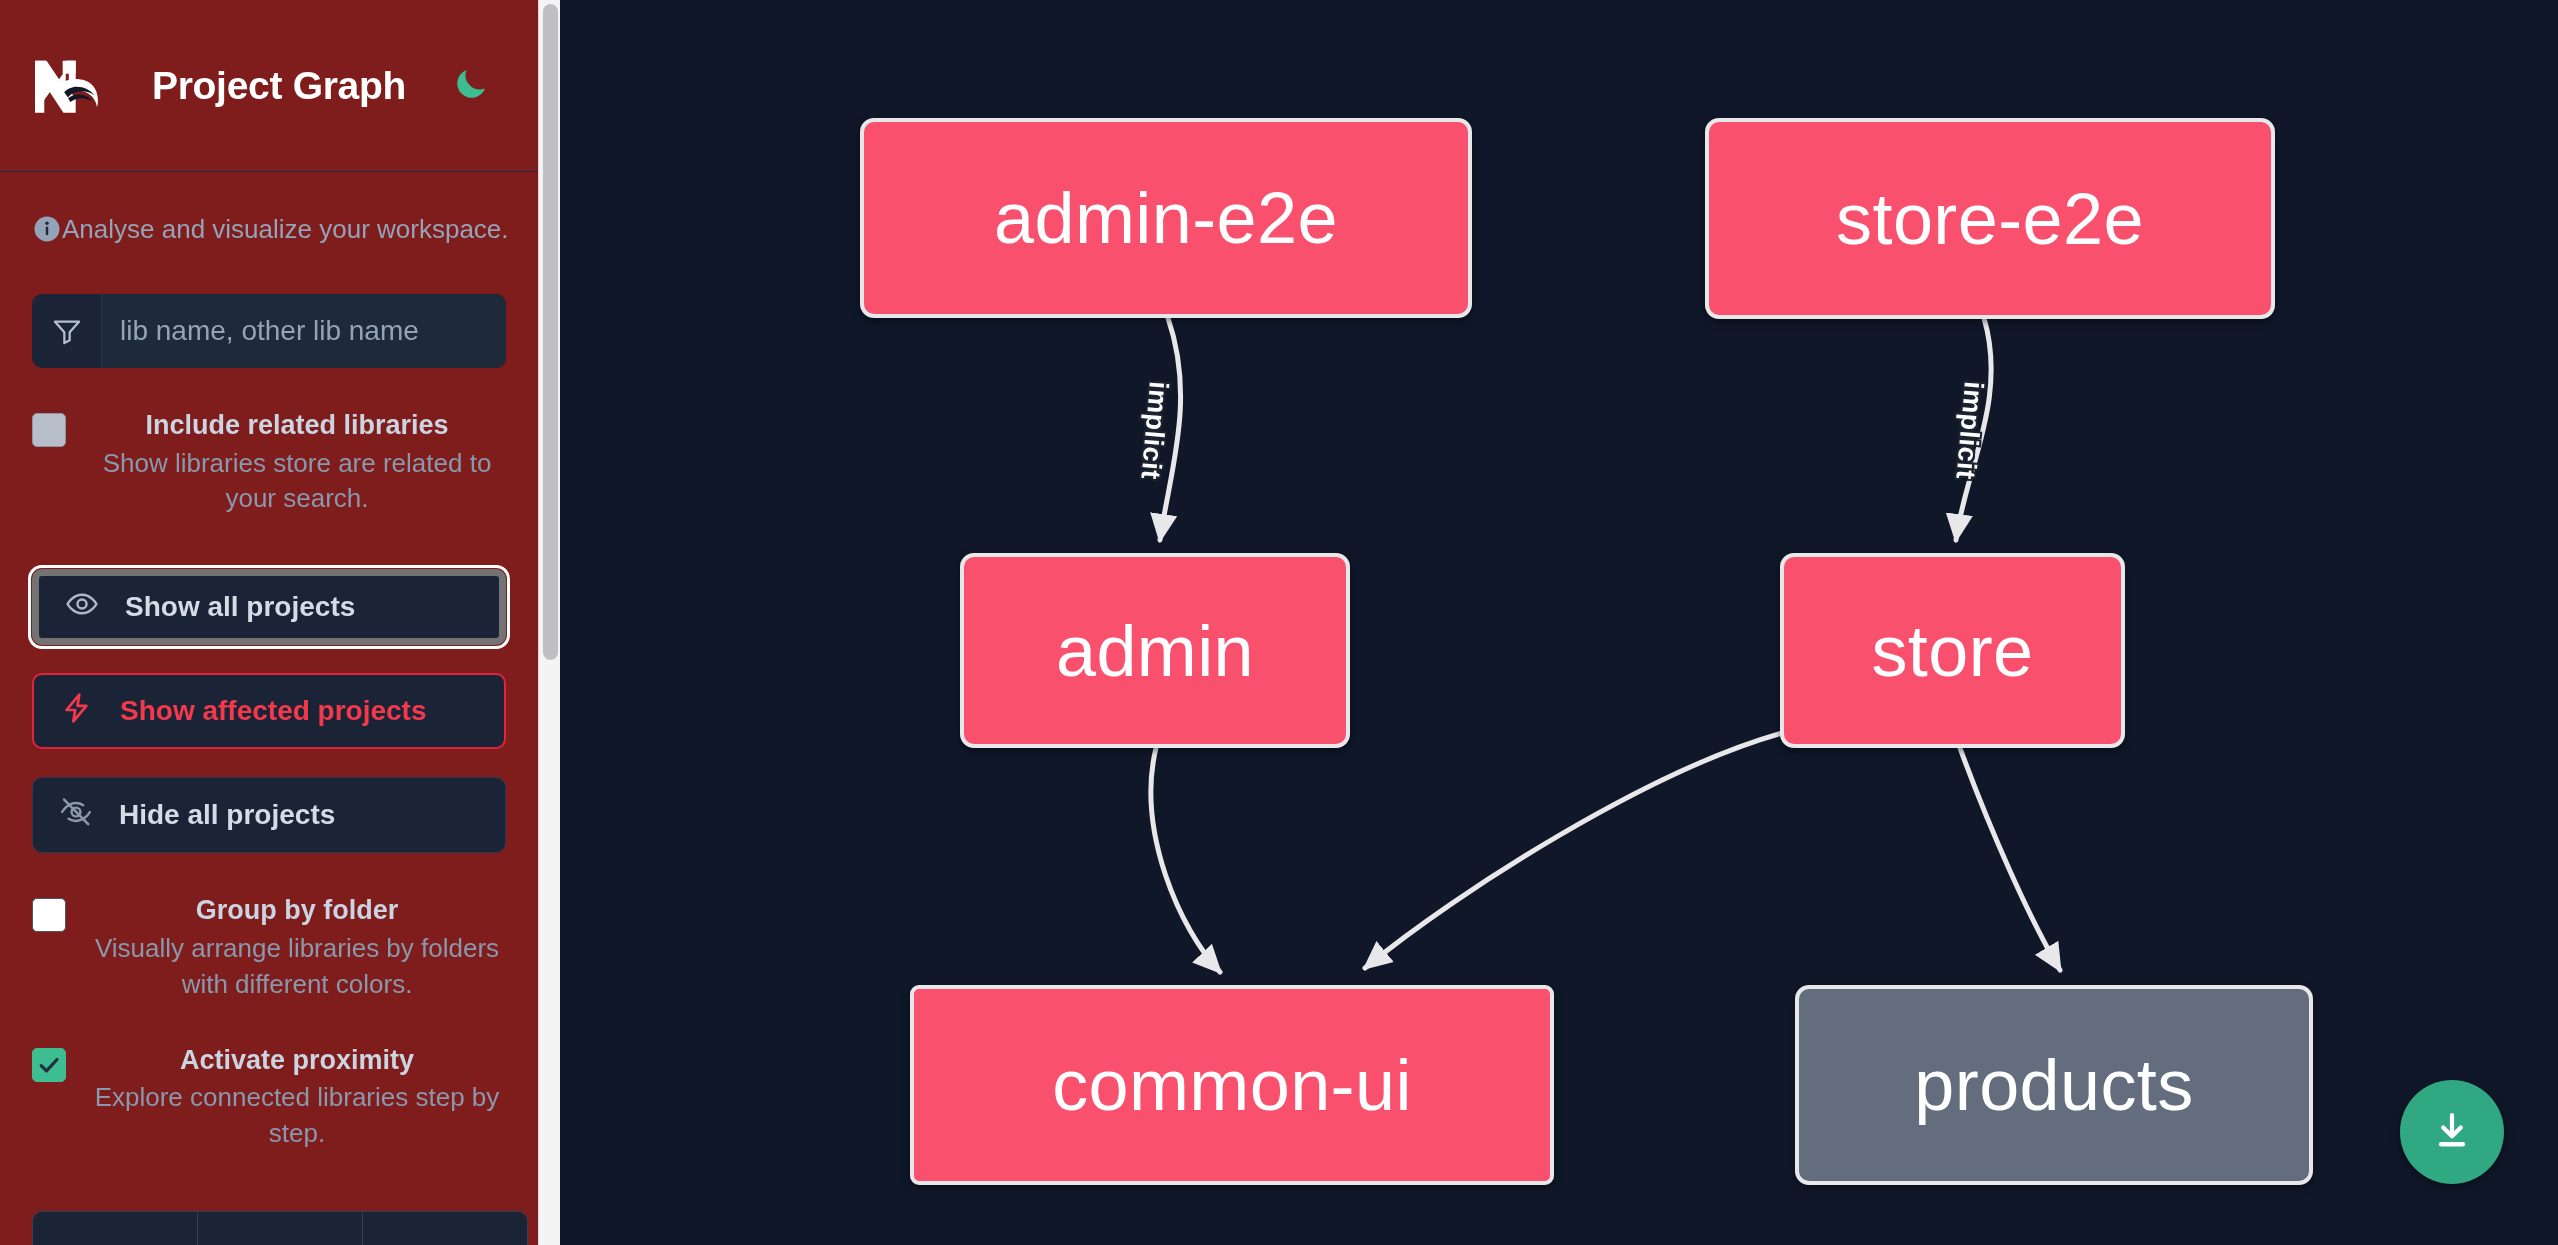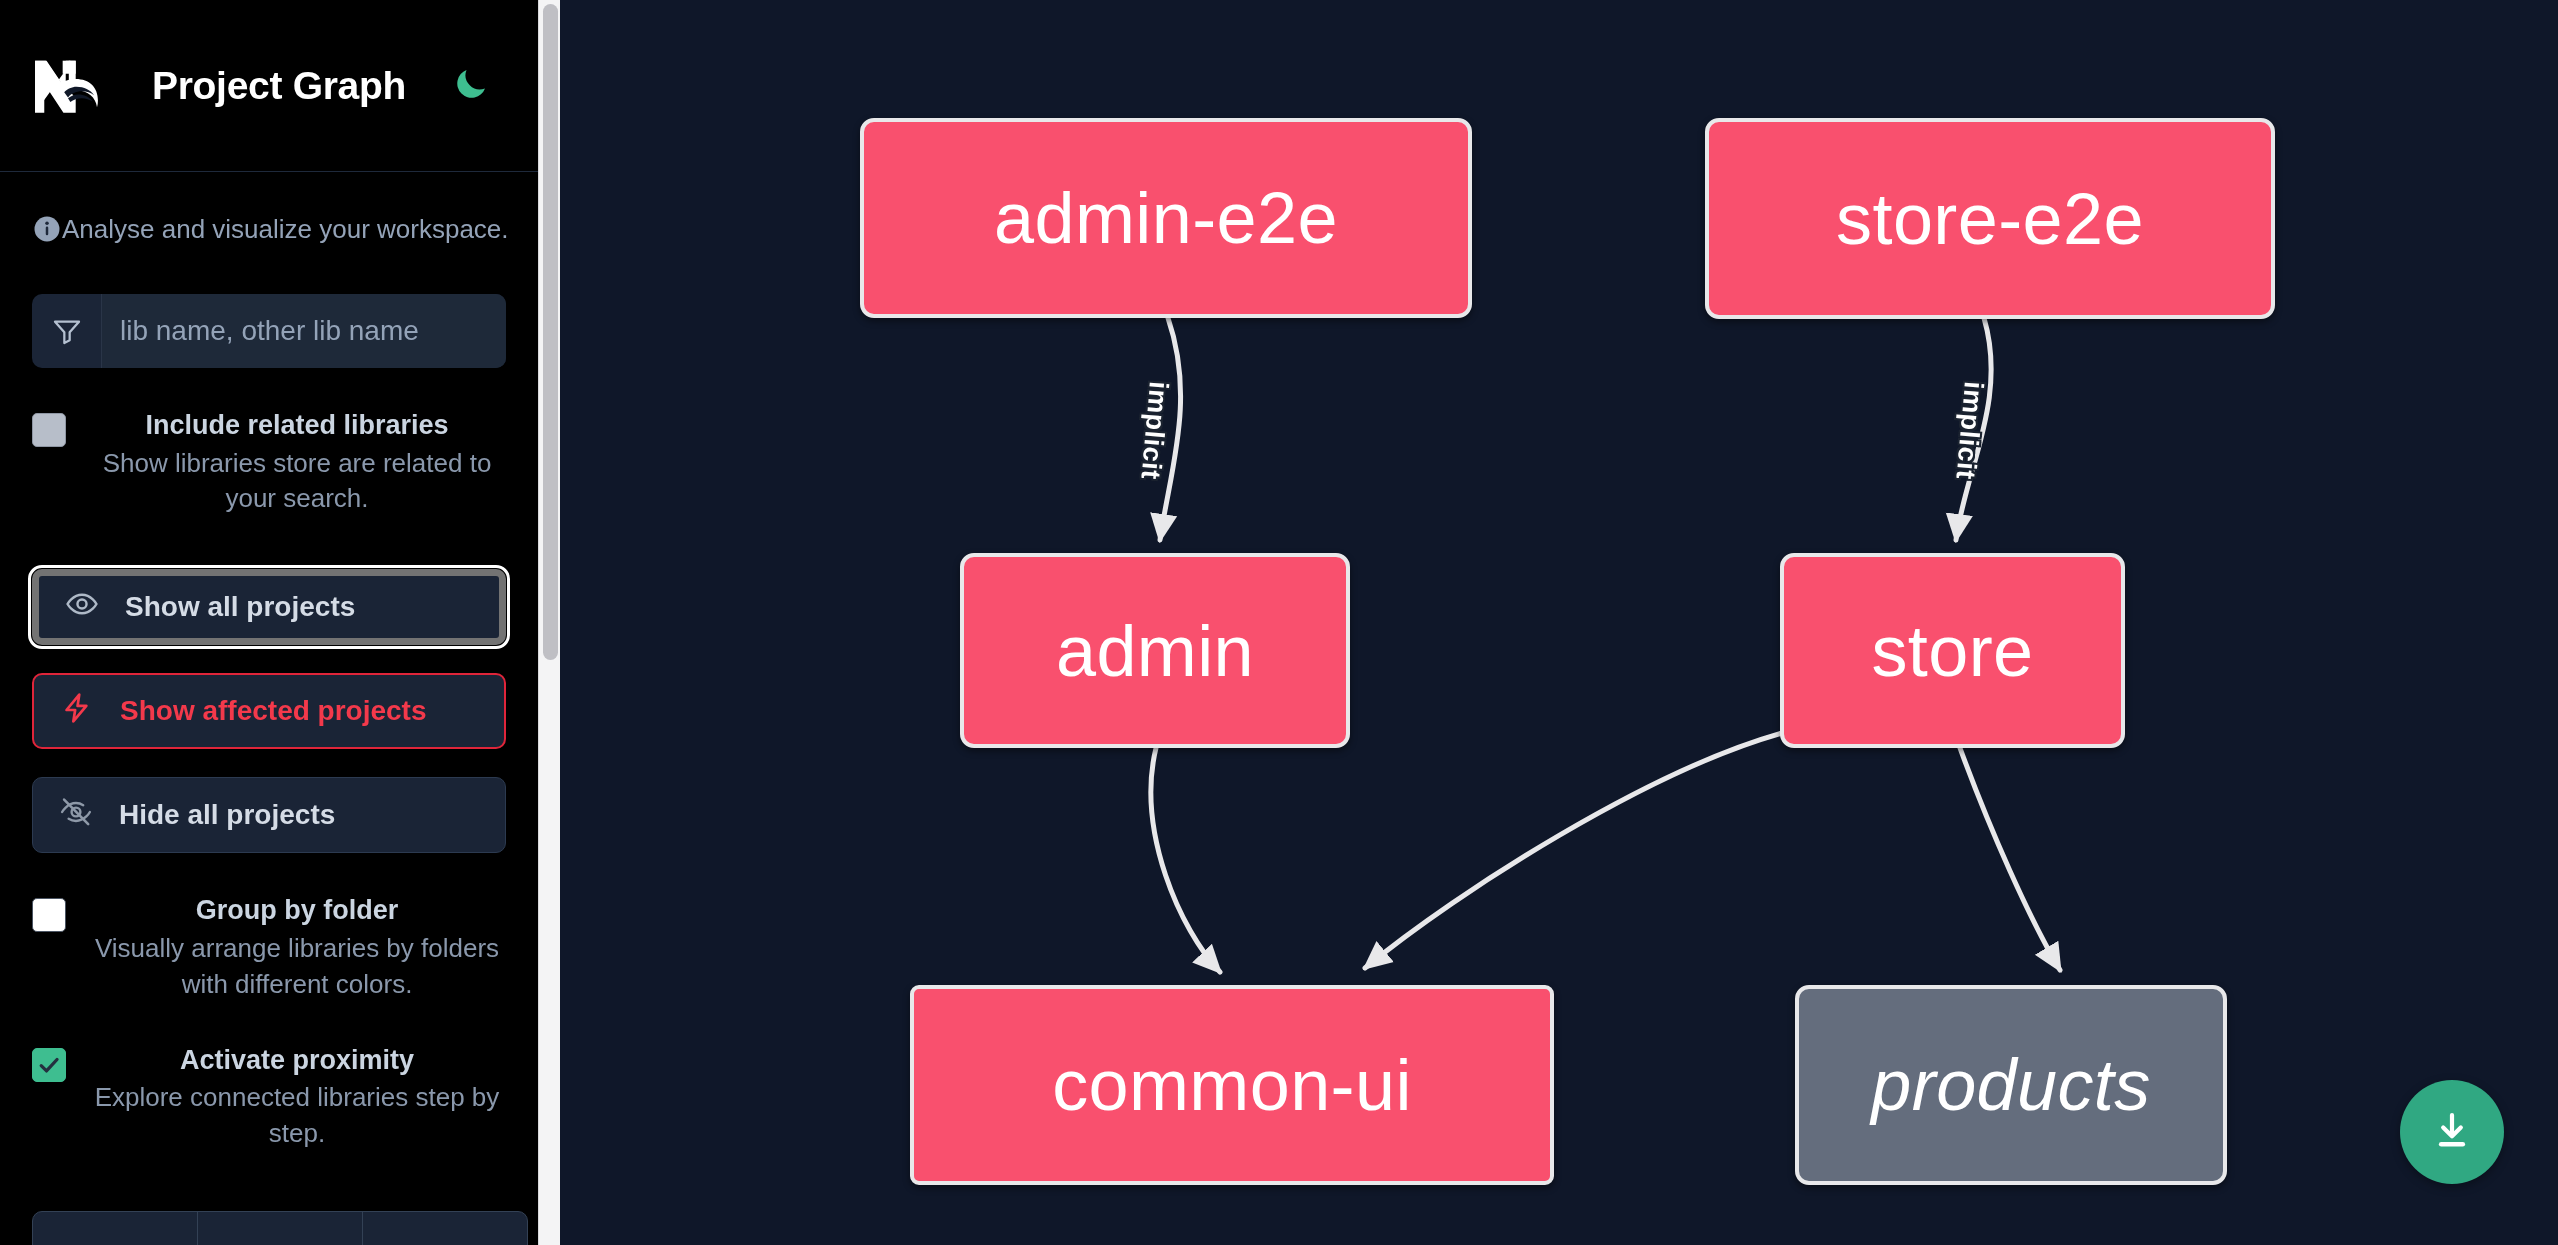--- a/index.html
+++ b/index.html
@@ -16,21 +16,21 @@
     width: 2558px;
     height: 1245px;
     display: flex;
   }
 
   
   #sidebar {
     position: relative;
     width: 560px;
     height: 1245px;
-    background: #000000;
+    background: #7f1d1d;
     flex: 0 0 560px;
     overflow: hidden;
   }
   #sidebar-inner {
     position: absolute;
     inset: 0 22px 0 0;
   }
 
   .sb-header {
     height: 172px;
@@ -408,21 +408,21 @@
     </div>
 
     <div class="node pink" style="left:1220px; top:553px; width:345px; height:195px;text-align:center;">
       <span class="node-label">store</span>
     </div>
 
     <div class="node pink" style="left:350px; top:985px; width:644px; height:200px;border-radius:9px;">
       <span class="node-label">common-ui</span>
     </div>
 
-    <div class="node grey" style="left:1235px; top:985px; width:432px; height:200px;font-style:italic;">
+    <div class="node grey" style="left:1235px; top:985px; width:518px; height:200px;">
       <span class="node-label">products</span>
     </div>
 
     <span class="edge-label" style="left:545px; top:415px; transform: rotate(95deg);">implicit</span>
 
     <span class="edge-label" style="left:1360px; top:415px; transform: rotate(95deg);">implicit</span>
 
     <button class="dl-btn" style="left:1840px; top:1080px;">
       <span>
         <svg width="48" height="48" viewBox="0 0 24 24" aria-hidden="true">

